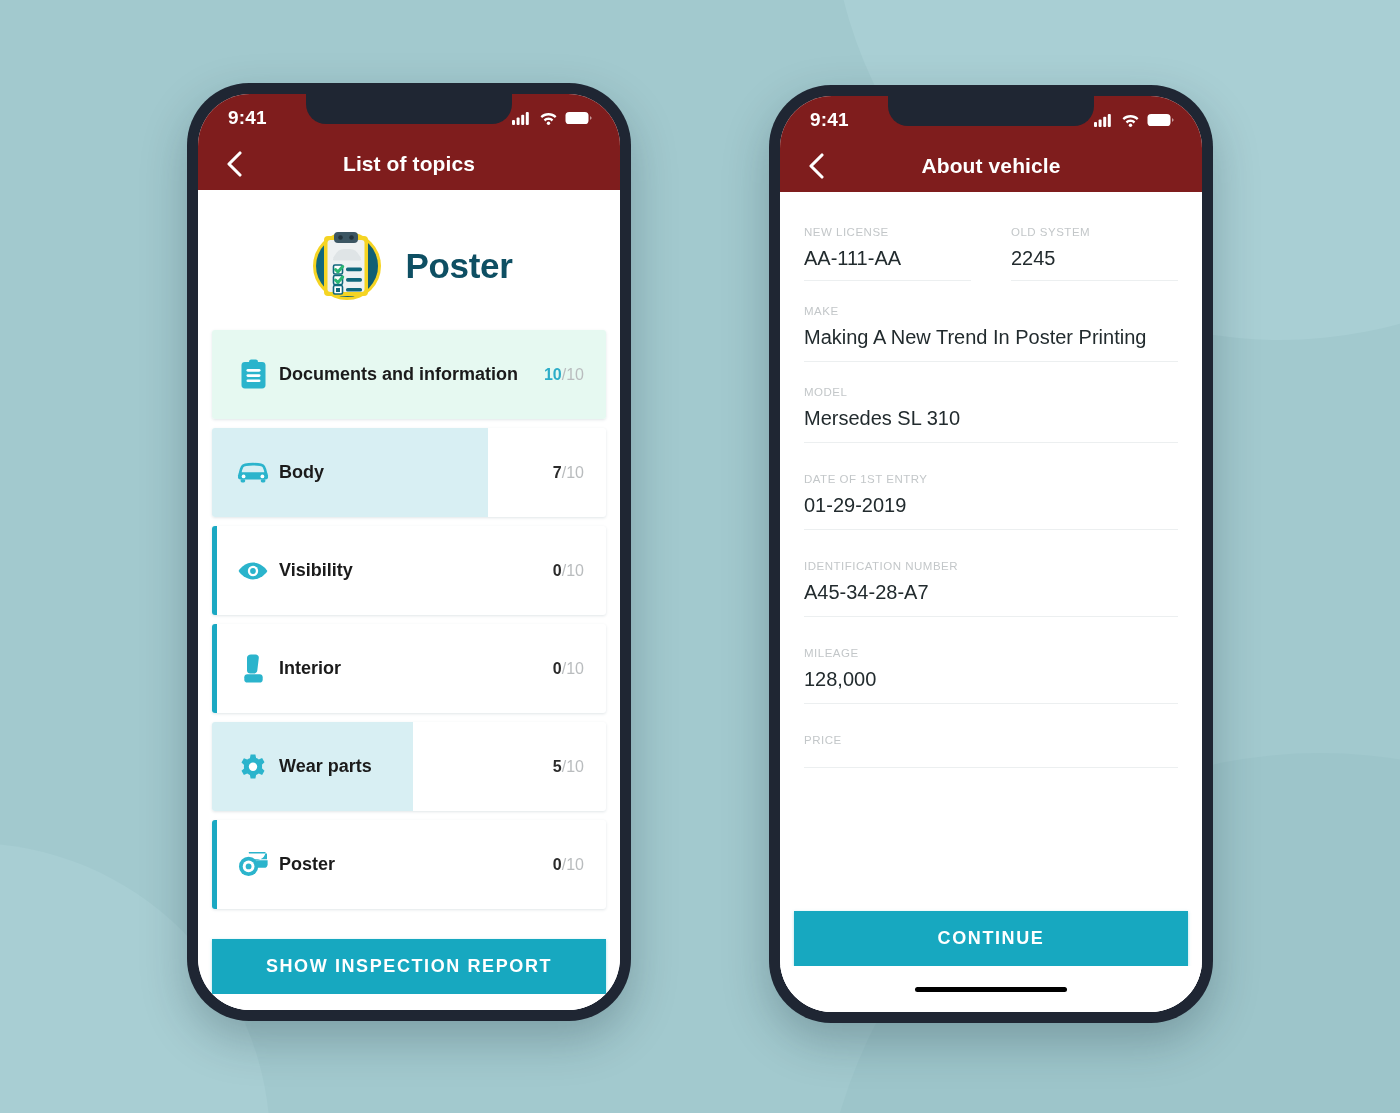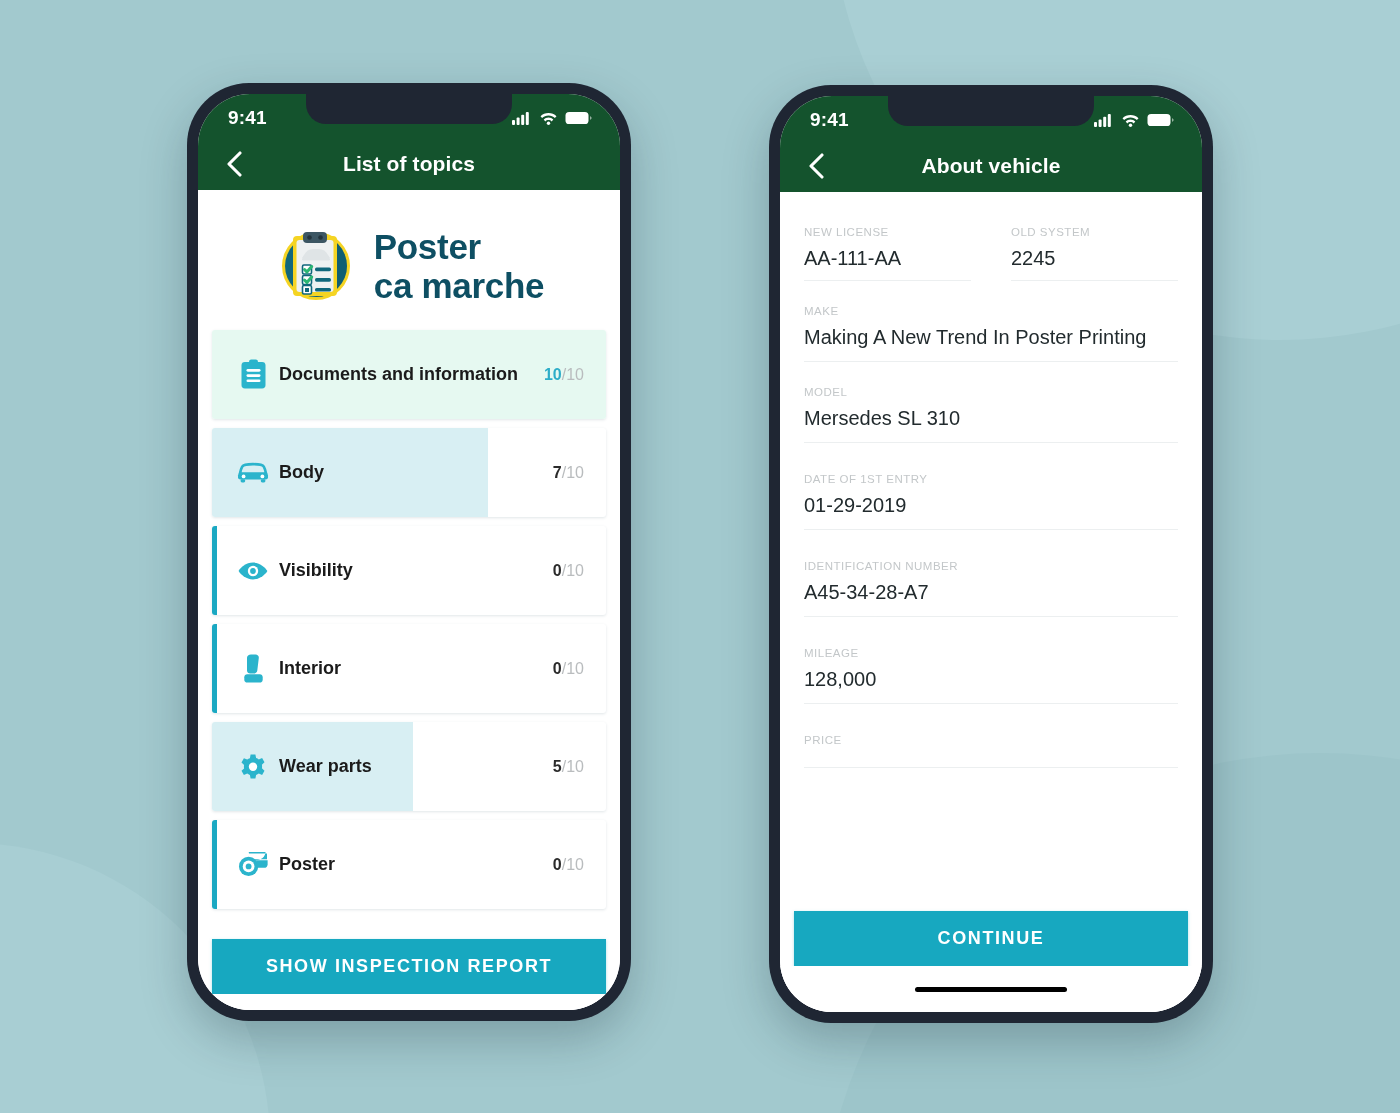--- a/index.html
+++ b/index.html
@@ -90,21 +90,21 @@
     width: 206px;
     height: 30px;
     background: #1f2633;
     border-bottom-left-radius: 20px;
     border-bottom-right-radius: 20px;
     z-index: 40;
   }
 
   
   .topbar {
-    background: #14532d;
+    background: #7f1d1d;
     flex: 0 0 auto;
     padding-top: 0;
   }
 
   .statusbar {
     height: 44px;
     display: flex;
     align-items: center;
     justify-content: space-between;
     padding: 0 28px 0 30px;
@@ -380,21 +380,20 @@
             <rect x="41" y="43.6" width="16" height="3.6" rx="1.6" fill="#10677c"></rect>
             <rect x="28.5" y="51.5" width="9" height="9" rx="1.4" fill="#ffffff" stroke="#10677c" stroke-width="1.6"></rect>
             <path d="M30.5 56l2.4 2.6 4.8-5.6" stroke="#2bb673" stroke-width="3" fill="none" stroke-linecap="round" stroke-linejoin="round"></path>
             <rect x="41" y="54.1" width="16" height="3.6" rx="1.6" fill="#10677c"></rect>
             <rect x="28.5" y="61.5" width="9" height="8.5" rx="1.4" fill="#ffffff" stroke="#10677c" stroke-width="1.6"></rect>
             <rect x="31" y="64" width="4" height="4" fill="#10677c"></rect>
             <rect x="41" y="64" width="16" height="3.6" rx="1.6" fill="#10677c"></rect>
           </svg>
           <div class="logo-text">
             <span>Poster</span>
-            <span>ca marche</span>
           </div>
         </div>
 
         <div class="topics">
 
           <div class="topic">
             <div class="topic-fill complete" style="width:100%"></div>
             <div class="topic-icon">
               <svg width="27" height="31" viewBox="0 0 27 31">
                 <rect x="1.5" y="3" width="24" height="26.5" rx="3.4" fill="#2bb4cc"></rect>

